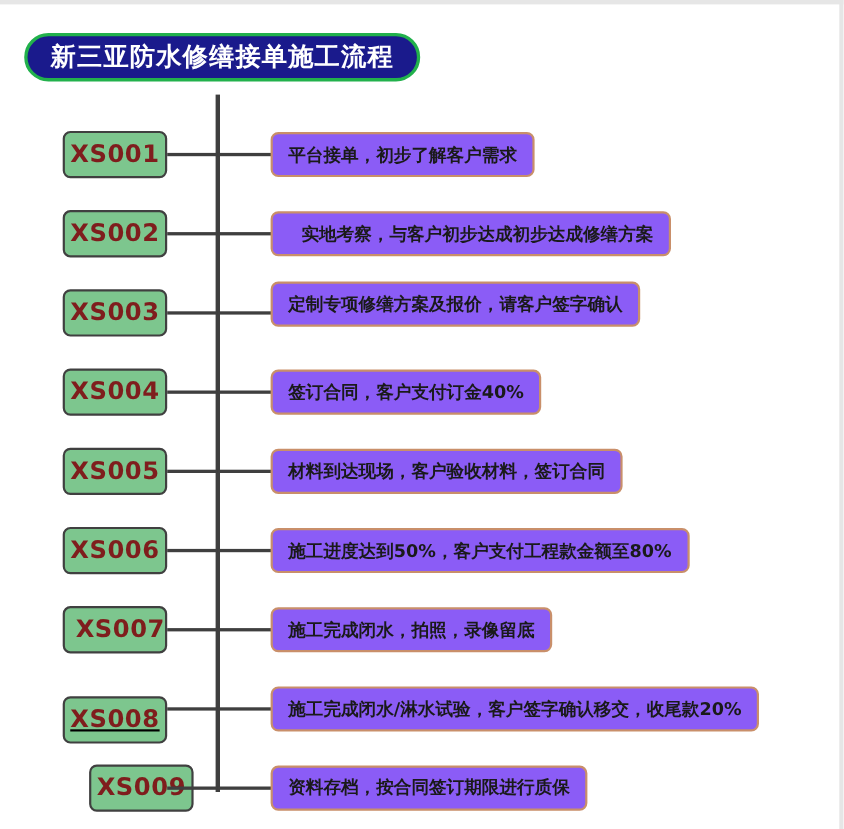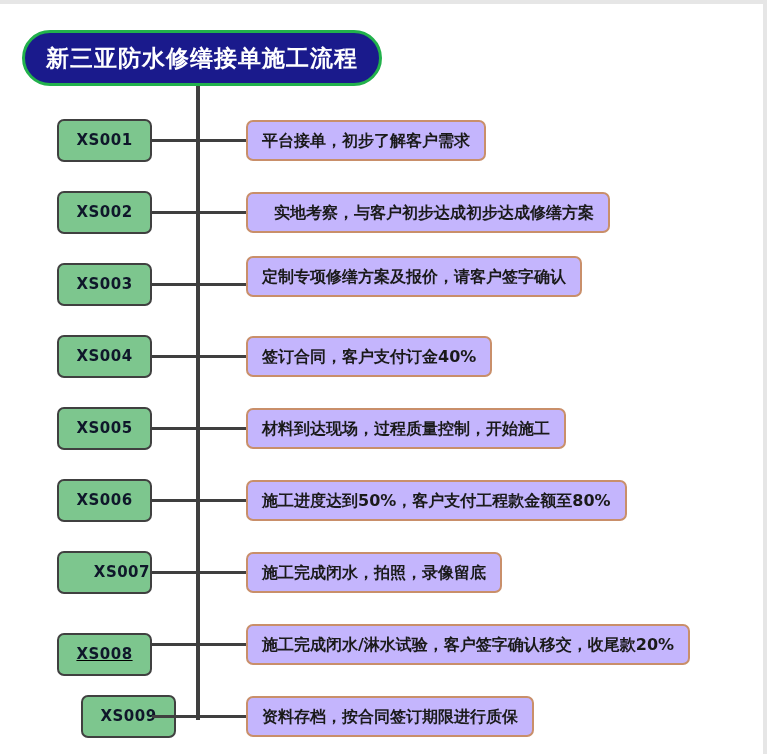--- a/index.html
+++ b/index.html
@@ -30,21 +30,21 @@
     width: 763px;
     height: 750px;
   }
 
   
   .title-box {
     position: absolute;
     left: 22px;
     top: 26px;
     width: 360px;
-    height: 56px;
+    height: 44px;
     background: #1a1a8c;
     border: 3px solid #22b14c;
     border-radius: 28px;
     box-sizing: border-box;
     display: flex;
     align-items: center;
     justify-content: center;
   }
   .title-text {
     color: #ffffff;
@@ -76,33 +76,33 @@
     height: 43px;
     background: #7dc68e;
     border: 2px solid #404040;
     border-radius: 7px;
     box-sizing: border-box;
     display: flex;
     align-items: center;
     justify-content: center;
   }
   .idbox-label {
-    color: #0f172a;
-    font-size: 15px;
+    color: #7f1d1d;
+    font-size: 22px;
     font-weight: bold;
     letter-spacing: 0.5px;
     line-height: 1;
     white-space: nowrap;
   }
 
   .descbox {
     position: absolute;
     left: 246px;
     height: 41px;
-    background: #c4b5fd;
+    background: #8b5cf6;
     border: 2px solid #c98f6a;
     border-radius: 7px;
     box-sizing: border-box;
     display: inline-flex;
     align-items: center;
     padding: 0 14px;
   }
   .descbox-label {
     color: #1a1a1a;
     font-size: 16px;
@@ -155,21 +155,21 @@
         <div class="stub" style="left: 198px; width: 50px; top: 351px;"></div>
         <div class="descbox" style="top: 332px;">
           <span class="descbox-label">签订合同，客户支付订金40%</span>
         </div>
         <div class="idbox" style="top: 403px;">
           <span class="idbox-label">XS005</span>
         </div>
         <div class="stub" style="left: 152px; width: 46px; top: 423px;"></div>
         <div class="stub" style="left: 198px; width: 50px; top: 423px;"></div>
         <div class="descbox" style="top: 404px;">
-          <span class="descbox-label">材料到达现场，过程质量控制，开始施工</span>
+          <span class="descbox-label">材料到达现场，客户验收材料，签订合同</span>
         </div>
         <div class="idbox" style="top: 475px;">
           <span class="idbox-label">XS006</span>
         </div>
         <div class="stub" style="left: 152px; width: 46px; top: 495px;"></div>
         <div class="stub" style="left: 198px; width: 50px; top: 495px;"></div>
         <div class="descbox" style="top: 476px;">
           <span class="descbox-label">施工进度达到50%，客户支付工程款金额至80%</span>
         </div>
         <div class="idbox" style="top: 547px; justify-content: flex-end;">

